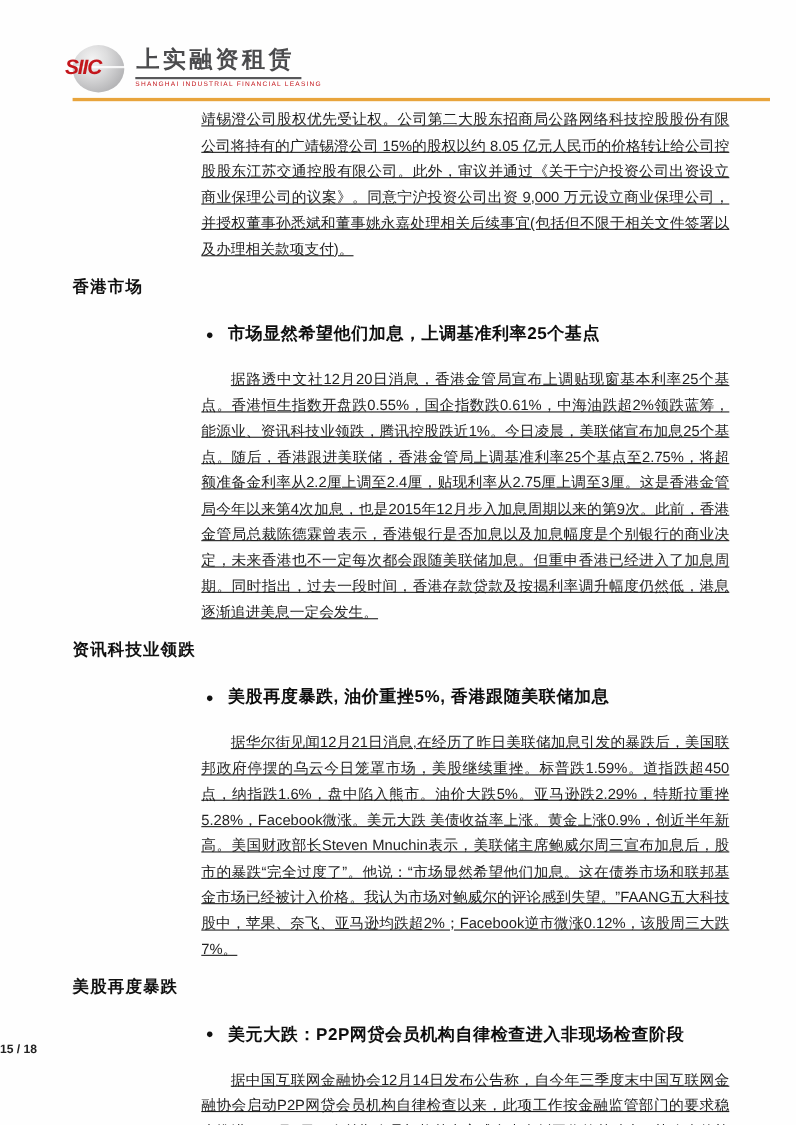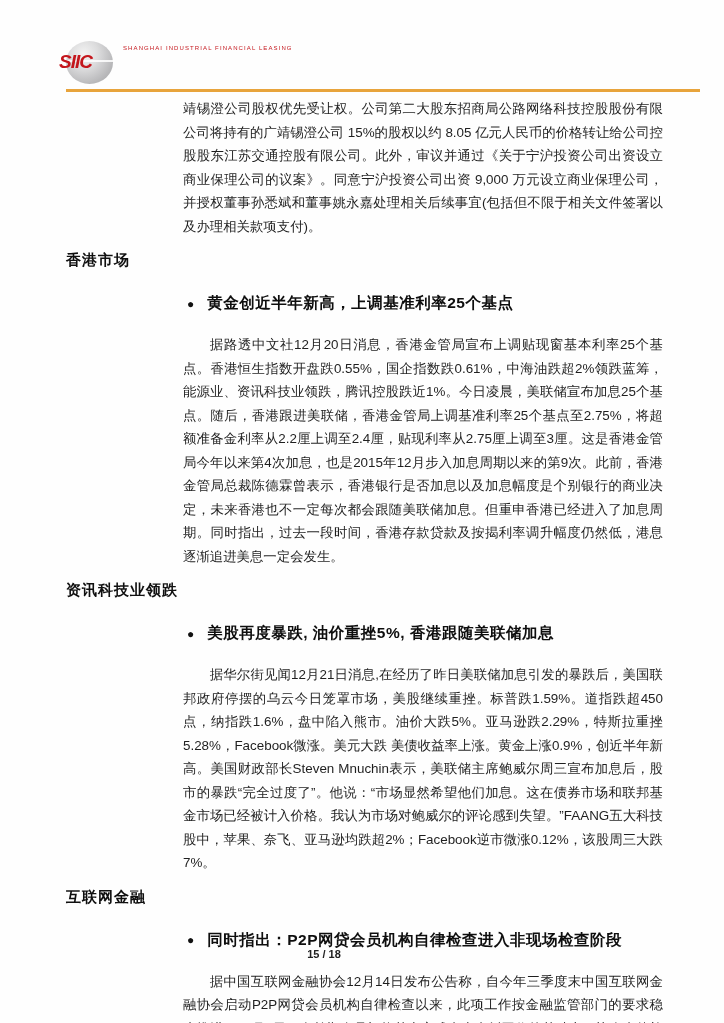--- a/index.html
+++ b/index.html
@@ -56,20 +56,21 @@
     background: #e8a43c;
   }
   
   .body-text {
     width: 480px;
     margin: 0 0 0 117px;
     font-size: 13.4px;
     line-height: 23.5px;
     text-align: justify;
     color: #1f1f1f;
+    text-decoration: underline;
   }
   .intro { margin-top: 5px; }
   .indent { text-indent: 2em; }
   .sec-title {
     margin: 13px 0 0 0;
     font-size: 15px;
     font-weight: bold;
     color: #101010;
     letter-spacing: 1px;
   }
@@ -82,68 +83,68 @@
     margin: 0;
     font-size: 15.5px;
     font-weight: bold;
     color: #0e0e0e;
     letter-spacing: 0.5px;
   }
   
   .page-num {
     position: absolute;
     left: 0; top: 948px; width: 648px;
-    text-align: center;
     font-size: 11px; font-weight: bold; color: #222;
   }
 </style>
 </head>
 <body>
 
 <div class="page">
 
   <header>
     <div class="logo-row">
       <div class="globe">
         <span class="siic-text">SIIC</span>
       </div>
       <div class="logo-names">
+        <div class="logo-cn">上实融资租赁</div>
         <div class="logo-en">SHANGHAI INDUSTRIAL FINANCIAL LEASING</div>
       </div>
     </div>
     <div class="gold-rule"></div>
   </header>
 
   <main>
 
     <p class="body-text intro">靖锡澄公司股权优先受让权。公司第二大股东招商局公路网络科技控股股份有限公司将持有的广靖锡澄公司 15%的股权以约 8.05 亿元人民币的价格转让给公司控股股东江苏交通控股有限公司。此外，审议并通过《关于宁沪投资公司出资设立商业保理公司的议案》。同意宁沪投资公司出资 9,000 万元设立商业保理公司，并授权董事孙悉斌和董事姚永嘉处理相关后续事宜(包括但不限于相关文件签署以及办理相关款项支付)。</p>
 
     <section>
       <h2 class="sec-title">香港市场</h2>
       <div class="bullet-row">
         <span class="bullet-dot">●</span>
-        <h3 class="headline">黄金创近半年新高，上调基准利率25个基点</h3>
+        <h3 class="headline">市场显然希望他们加息，上调基准利率25个基点</h3>
       </div>
       <p class="body-text indent">据路透中文社12月20日消息，香港金管局宣布上调贴现窗基本利率25个基点。香港恒生指数开盘跌0.55%，国企指数跌0.61%，中海油跌超2%领跌蓝筹，能源业、资讯科技业领跌，腾讯控股跌近1%。今日凌晨，美联储宣布加息25个基点。随后，香港跟进美联储，香港金管局上调基准利率25个基点至2.75%，将超额准备金利率从2.2厘上调至2.4厘，贴现利率从2.75厘上调至3厘。这是香港金管局今年以来第4次加息，也是2015年12月步入加息周期以来的第9次。此前，香港金管局总裁陈德霖曾表示，香港银行是否加息以及加息幅度是个别银行的商业决定，未来香港也不一定每次都会跟随美联储加息。但重申香港已经进入了加息周期。同时指出，过去一段时间，香港存款贷款及按揭利率调升幅度仍然低，港息逐渐追进美息一定会发生。</p>
     </section>
 
     <section>
       <h2 class="sec-title">资讯科技业领跌</h2>
       <div class="bullet-row">
         <span class="bullet-dot">●</span>
         <h3 class="headline">美股再度暴跌, 油价重挫5%, 香港跟随美联储加息</h3>
       </div>
       <p class="body-text indent">据华尔街见闻12月21日消息,在经历了昨日美联储加息引发的暴跌后，美国联邦政府停摆的乌云今日笼罩市场，美股继续重挫。标普跌1.59%。道指跌超450点，纳指跌1.6%，盘中陷入熊市。油价大跌5%。亚马逊跌2.29%，特斯拉重挫5.28%，Facebook微涨。美元大跌 美债收益率上涨。黄金上涨0.9%，创近半年新高。美国财政部长Steven Mnuchin表示，美联储主席鲍威尔周三宣布加息后，股市的暴跌“完全过度了”。他说：“市场显然希望他们加息。这在债券市场和联邦基金市场已经被计入价格。我认为市场对鲍威尔的评论感到失望。”FAANG五大科技股中，苹果、奈飞、亚马逊均跌超2%；Facebook逆市微涨0.12%，该股周三大跌7%。</p>
     </section>
 
     <section>
-      <h2 class="sec-title">互联网金融</h2>
+      <h2 class="sec-title">美股再度暴跌</h2>
       <div class="bullet-row">
         <span class="bullet-dot">●</span>
-        <h3 class="headline">同时指出：P2P网贷会员机构自律检查进入非现场检查阶段</h3>
+        <h3 class="headline">美元大跌：P2P网贷会员机构自律检查进入非现场检查阶段</h3>
       </div>
       <p class="body-text indent">据中国互联网金融协会12月14日发布公告称，自今年三季度末中国互联网金融协会启动P2P网贷会员机构自律检查以来，此项工作按金融监管部门的要求稳步推进。12月6日，在前期会员机构基本完成自查自纠工作的基础上，协会自律检查工作组组长、秘书长助理朱勇对下一阶段的工作进行了部署，明确自律检查工作进入非现场检</p>
     </section>
 
   </main>
 
   <div class="page-num">15 / 18</div>
 
 </div>
 

